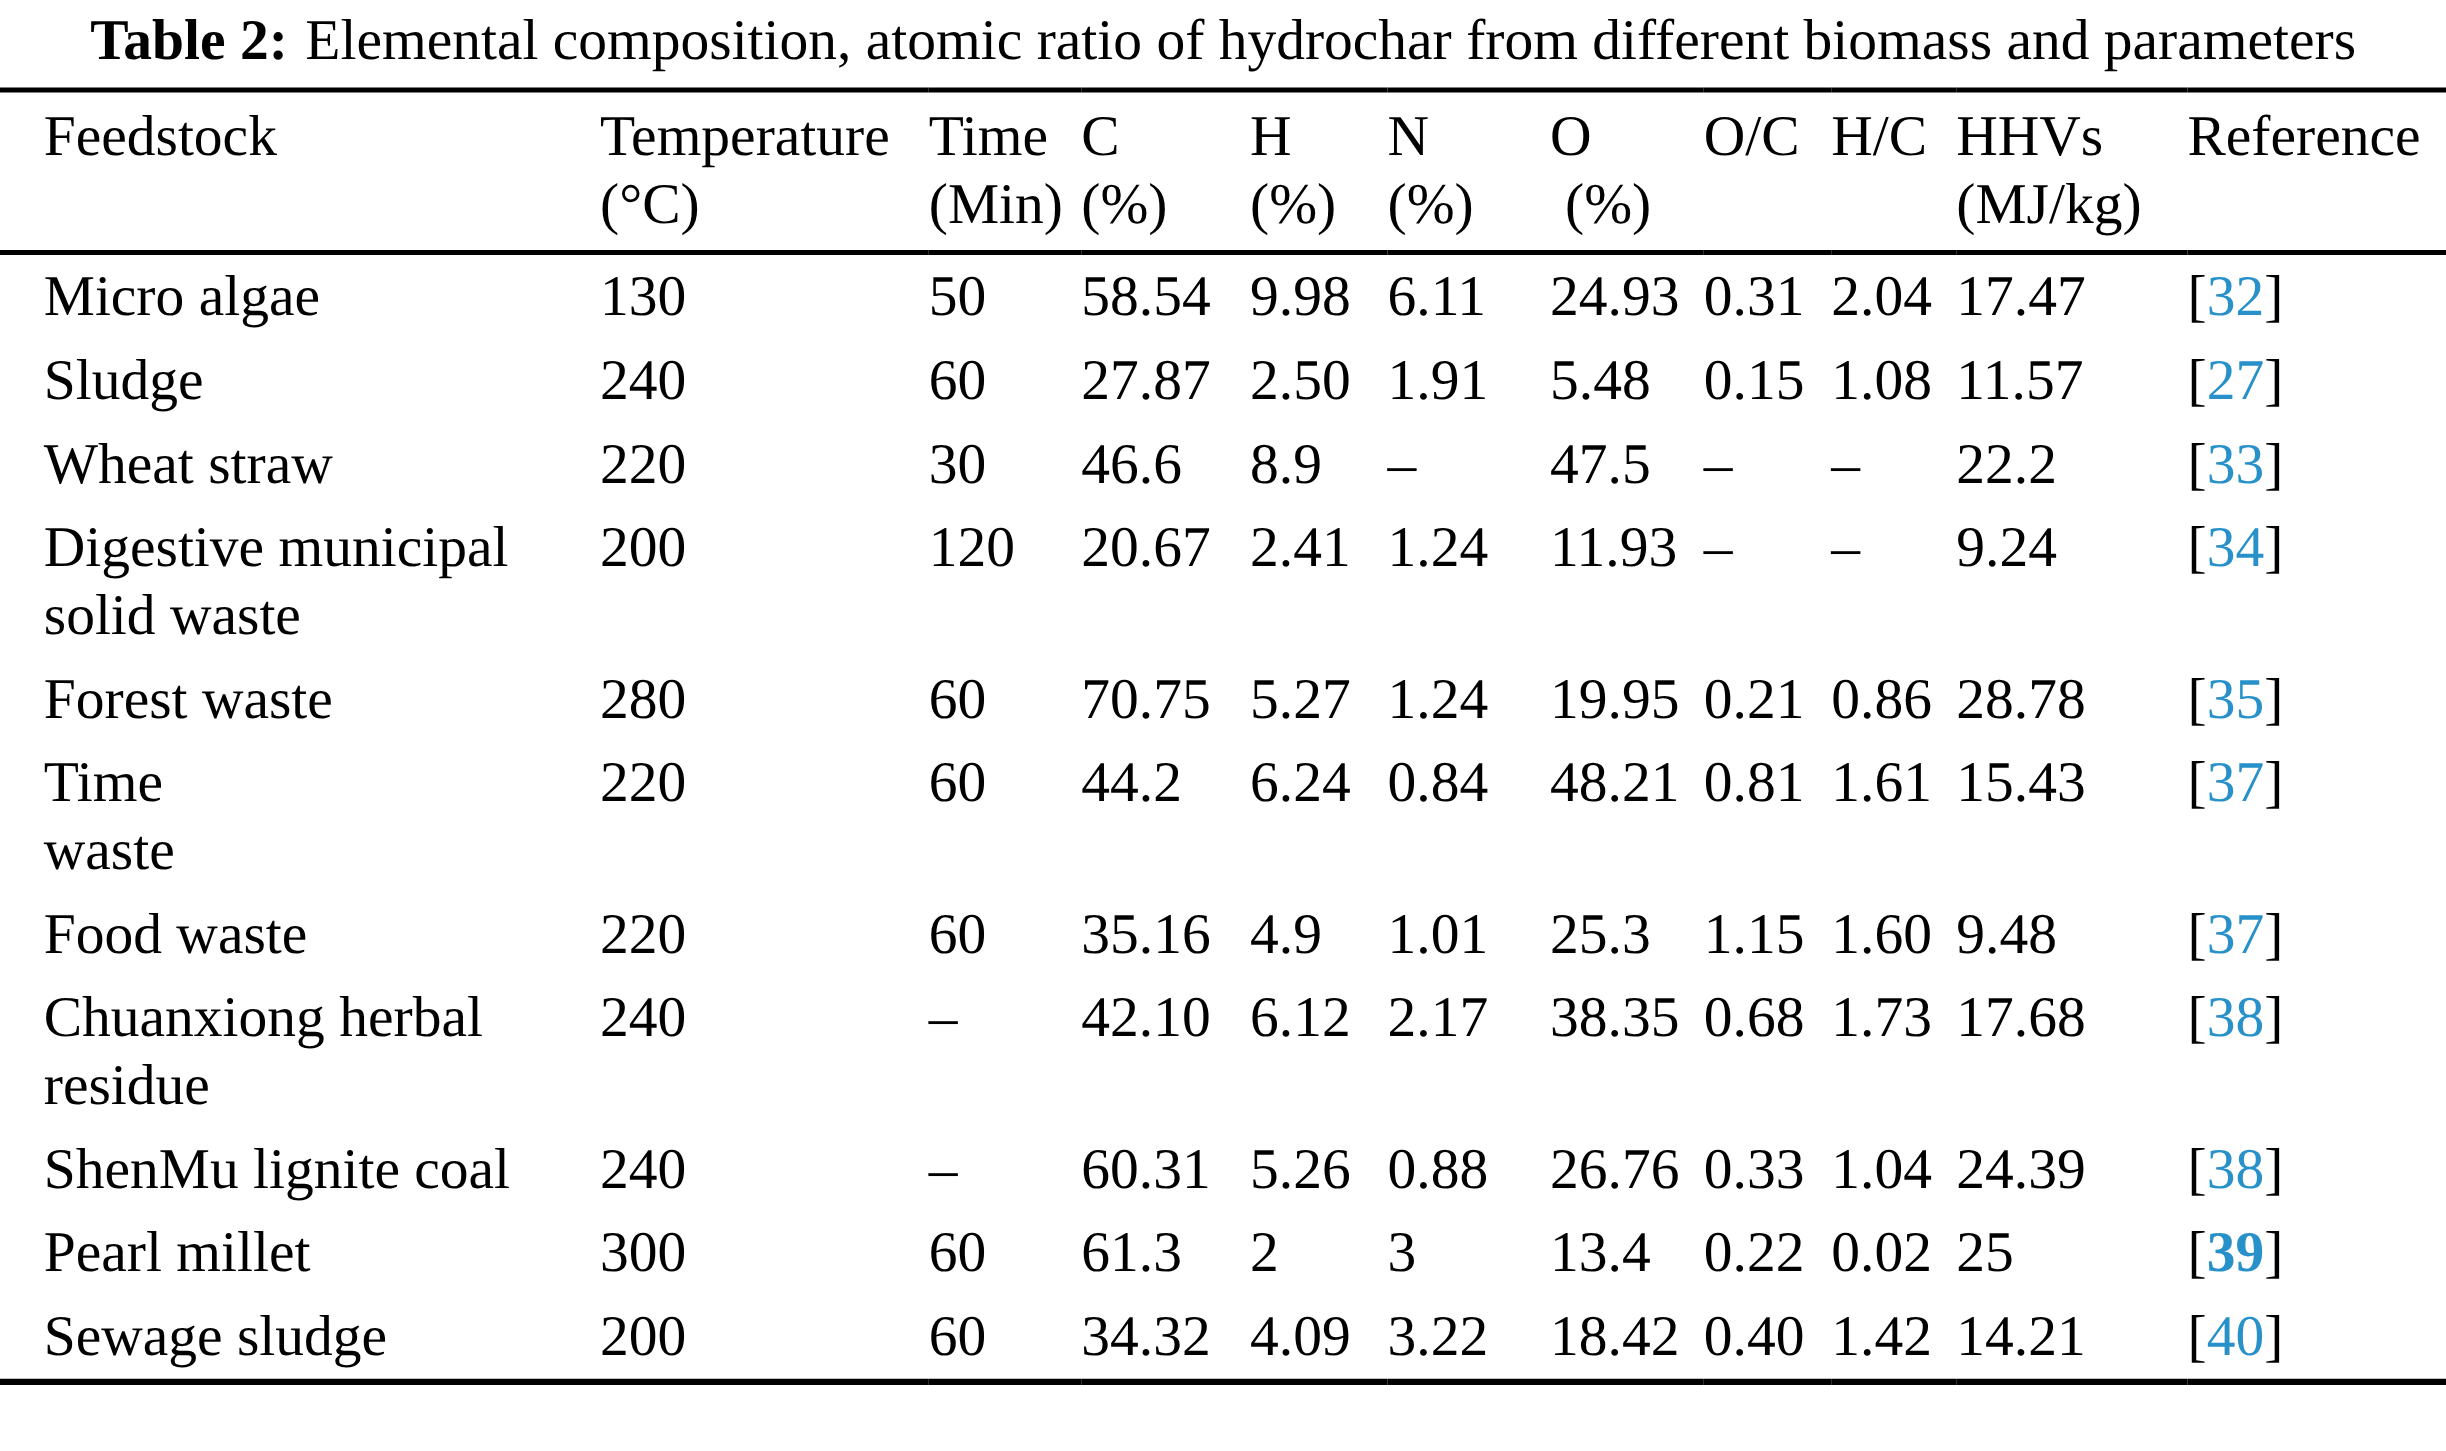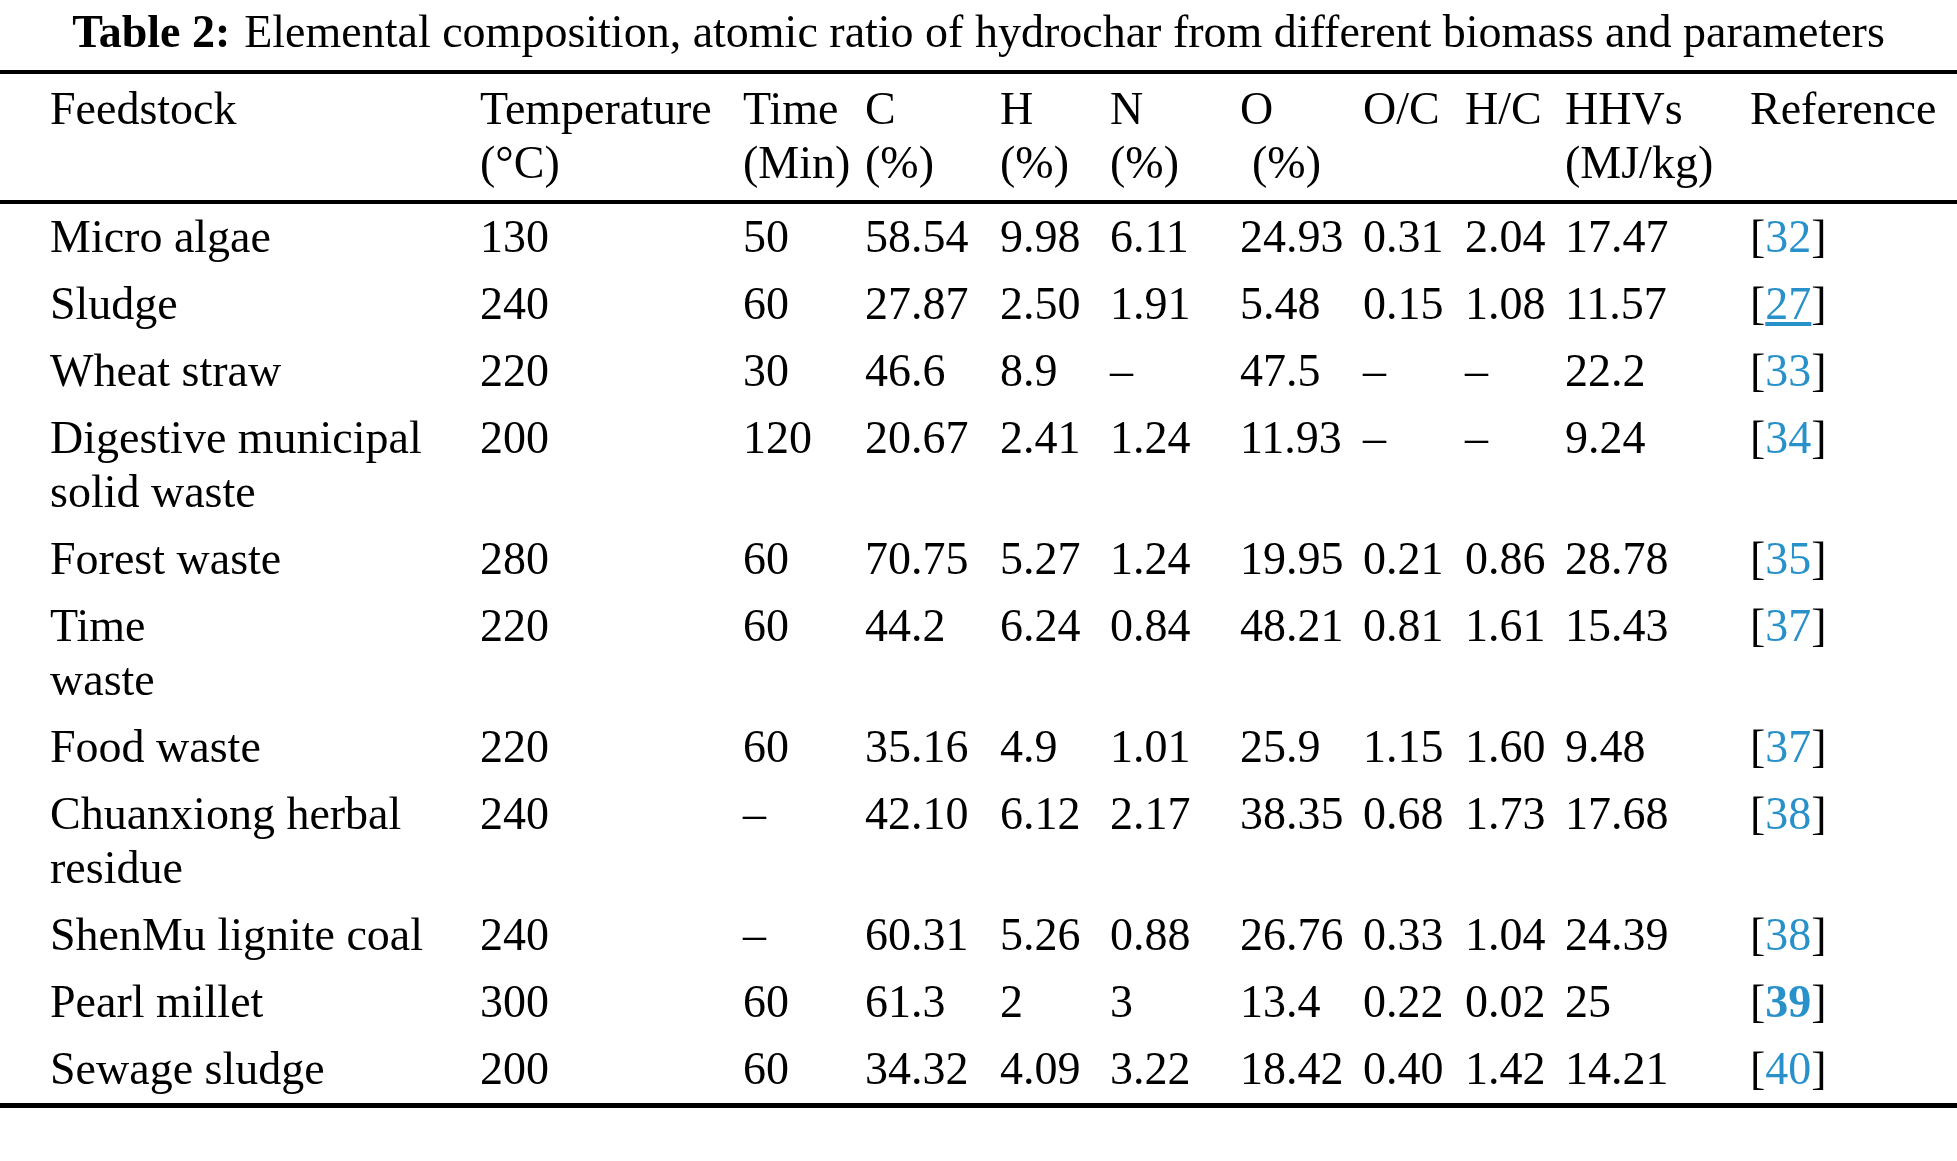--- a/index.html
+++ b/index.html
@@ -44,21 +44,21 @@
     padding: 8px 0 10px 0;
     border-bottom: 4px solid #000;
   }
   tbody td {
     text-align: left;
     vertical-align: top;
     font-size: 46px;
     line-height: 54px;
     padding: 6px 0 7px 0;
   }
-  th.first-col, td.first-col { padding-left: 50px; }
+  th.first-col, td.first-col { padding-left: 35px; }
   .unit-indent { padding-left: 12px; }
   .ref-open, .ref-close { color: #000000; }
   .ref-link {
     text-decoration: none;
     cursor: pointer;
   }
 </style>
 </head>
 <body>
 
@@ -144,21 +144,21 @@
           <td class="first-col"><span>Sludge</span></td>
           <td>240</td>
           <td>60</td>
           <td>27.87</td>
           <td>2.50</td>
           <td>1.91</td>
           <td>5.48</td>
           <td>0.15</td>
           <td>1.08</td>
           <td>11.57</td>
-          <td><span class="ref-open">[</span><span class="ref-link" style="color: rgb(41, 145, 201); text-decoration: underline;">27</span><span class="ref-close">]</span></td>
+          <td><span class="ref-open">[</span><span class="ref-link" style="color: rgb(41, 145, 201);">27</span><span class="ref-close">]</span></td>
         </tr>
         <tr>
           <td class="first-col"><span>Wheat straw</span></td>
           <td>220</td>
           <td>30</td>
           <td>46.6</td>
           <td>8.9</td>
           <td>–</td>
           <td>47.5</td>
           <td>–</td>
@@ -205,21 +205,21 @@
           <td>15.43</td>
           <td><span class="ref-open">[</span><span class="ref-link" style="color: rgb(41, 145, 201);">37</span><span class="ref-close">]</span></td>
         </tr>
         <tr>
           <td class="first-col"><span>Food waste</span></td>
           <td>220</td>
           <td>60</td>
           <td>35.16</td>
           <td>4.9</td>
           <td>1.01</td>
-          <td>25.9</td>
+          <td>25.3</td>
           <td>1.15</td>
           <td>1.60</td>
           <td>9.48</td>
           <td><span class="ref-open">[</span><span class="ref-link" style="color: rgb(41, 145, 201);">37</span><span class="ref-close">]</span></td>
         </tr>
         <tr>
           <td class="first-col"><span>Chuanxiong herbal</span><br><span>residue</span></td>
           <td>240</td>
           <td>–</td>
           <td>42.10</td>

